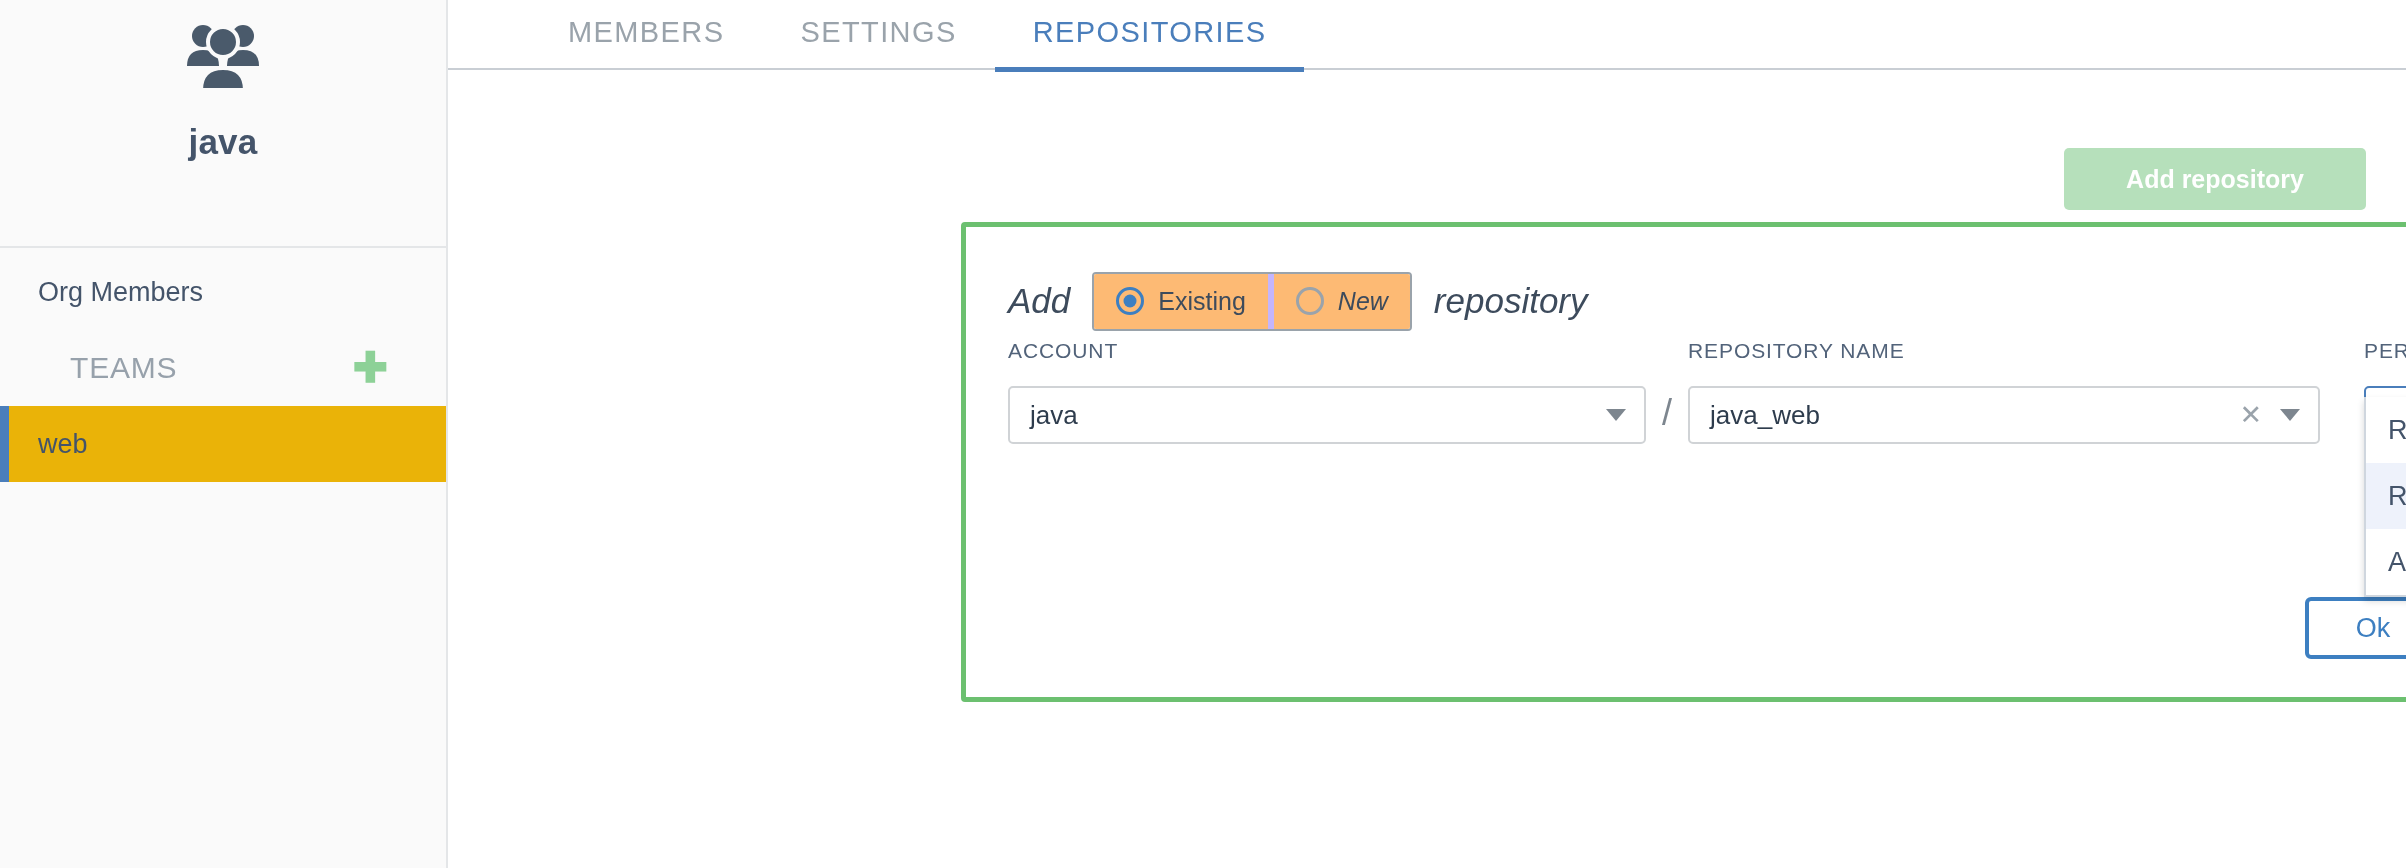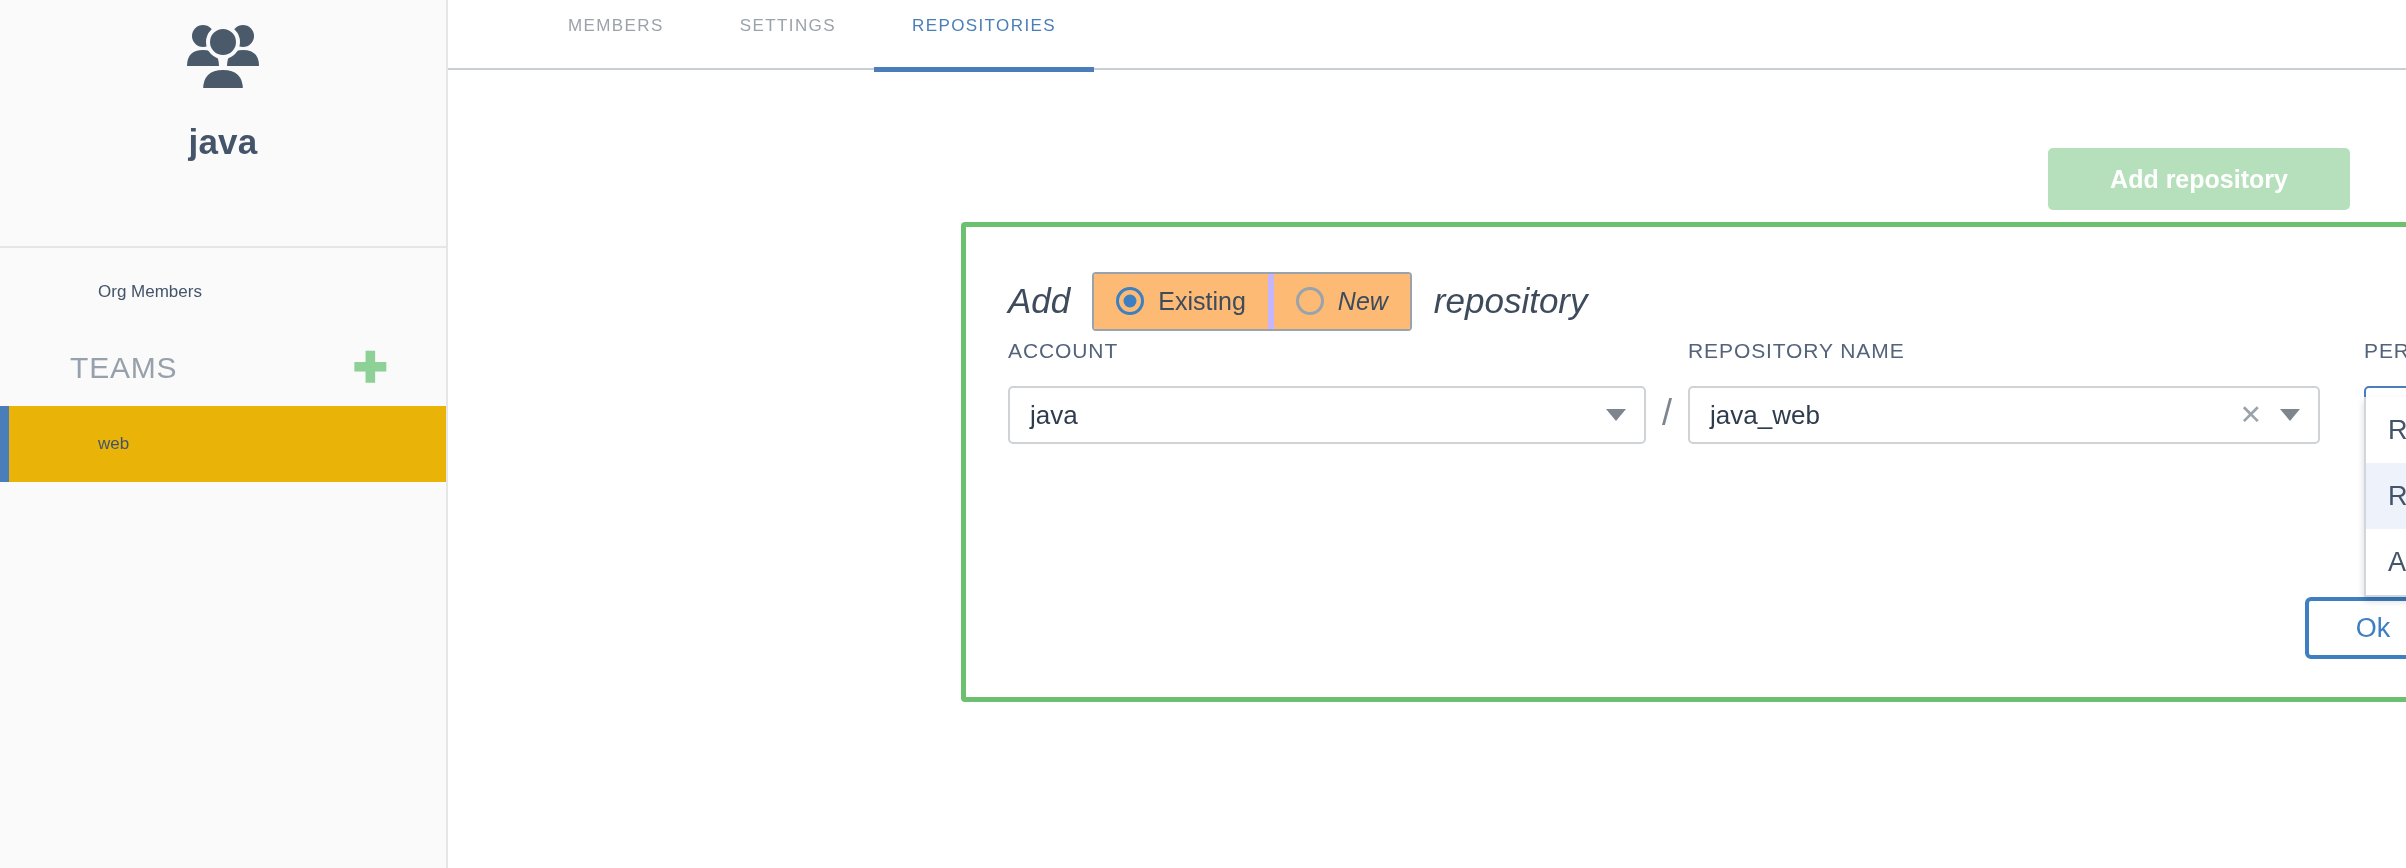--- a/index.html
+++ b/index.html
@@ -41,22 +41,22 @@
     font-size: 35px;
     font-weight: bold;
     color: #44546a;
     letter-spacing: 0.2px;
   }
   .nav-list { padding-top: 6px; }
   .nav-item {
     height: 76px;
     display: flex;
     align-items: center;
-    padding-left: 98px;
-    font-size: 17px;
+    padding-left: 38px;
+    font-size: 27px;
     color: #44546a;
     position: relative;
     cursor: pointer;
   }
   .nav-section {
     height: 76px;
     display: flex;
     align-items: center;
     justify-content: space-between;
     padding-left: 70px;
@@ -97,41 +97,41 @@
   }
   .tabbar {
     position: relative;
     height: 70px;
     border-bottom: 2px solid #c9ced4;
     display: flex;
     align-items: flex-start;
     padding-left: 82px;
   }
   .tab {
-    font-size: 17px;
+    font-size: 29px;
     letter-spacing: 1.4px;
     color: #9aa3ab;
     padding: 16px 38px 0 38px;
     height: 70px;
     cursor: pointer;
     position: relative;
   }
   .tab.active { color: #4a7ebb; font-weight: normal; }
   .tab.active::after {
     content: "";
     position: absolute;
     left: 0; right: 0; bottom: -2px;
     height: 5px;
     background: #4a7ebb;
   }
 
   
   .add-repo-btn {
     position: absolute;
-    right: 56px;
+    right: 40px;
     top: 148px;
     width: 302px;
     height: 62px;
     background: #b6e0bb;
     color: #ffffff;
     font-size: 25px;
     font-weight: bold;
     border: none;
     border-radius: 5px;
     cursor: pointer;

